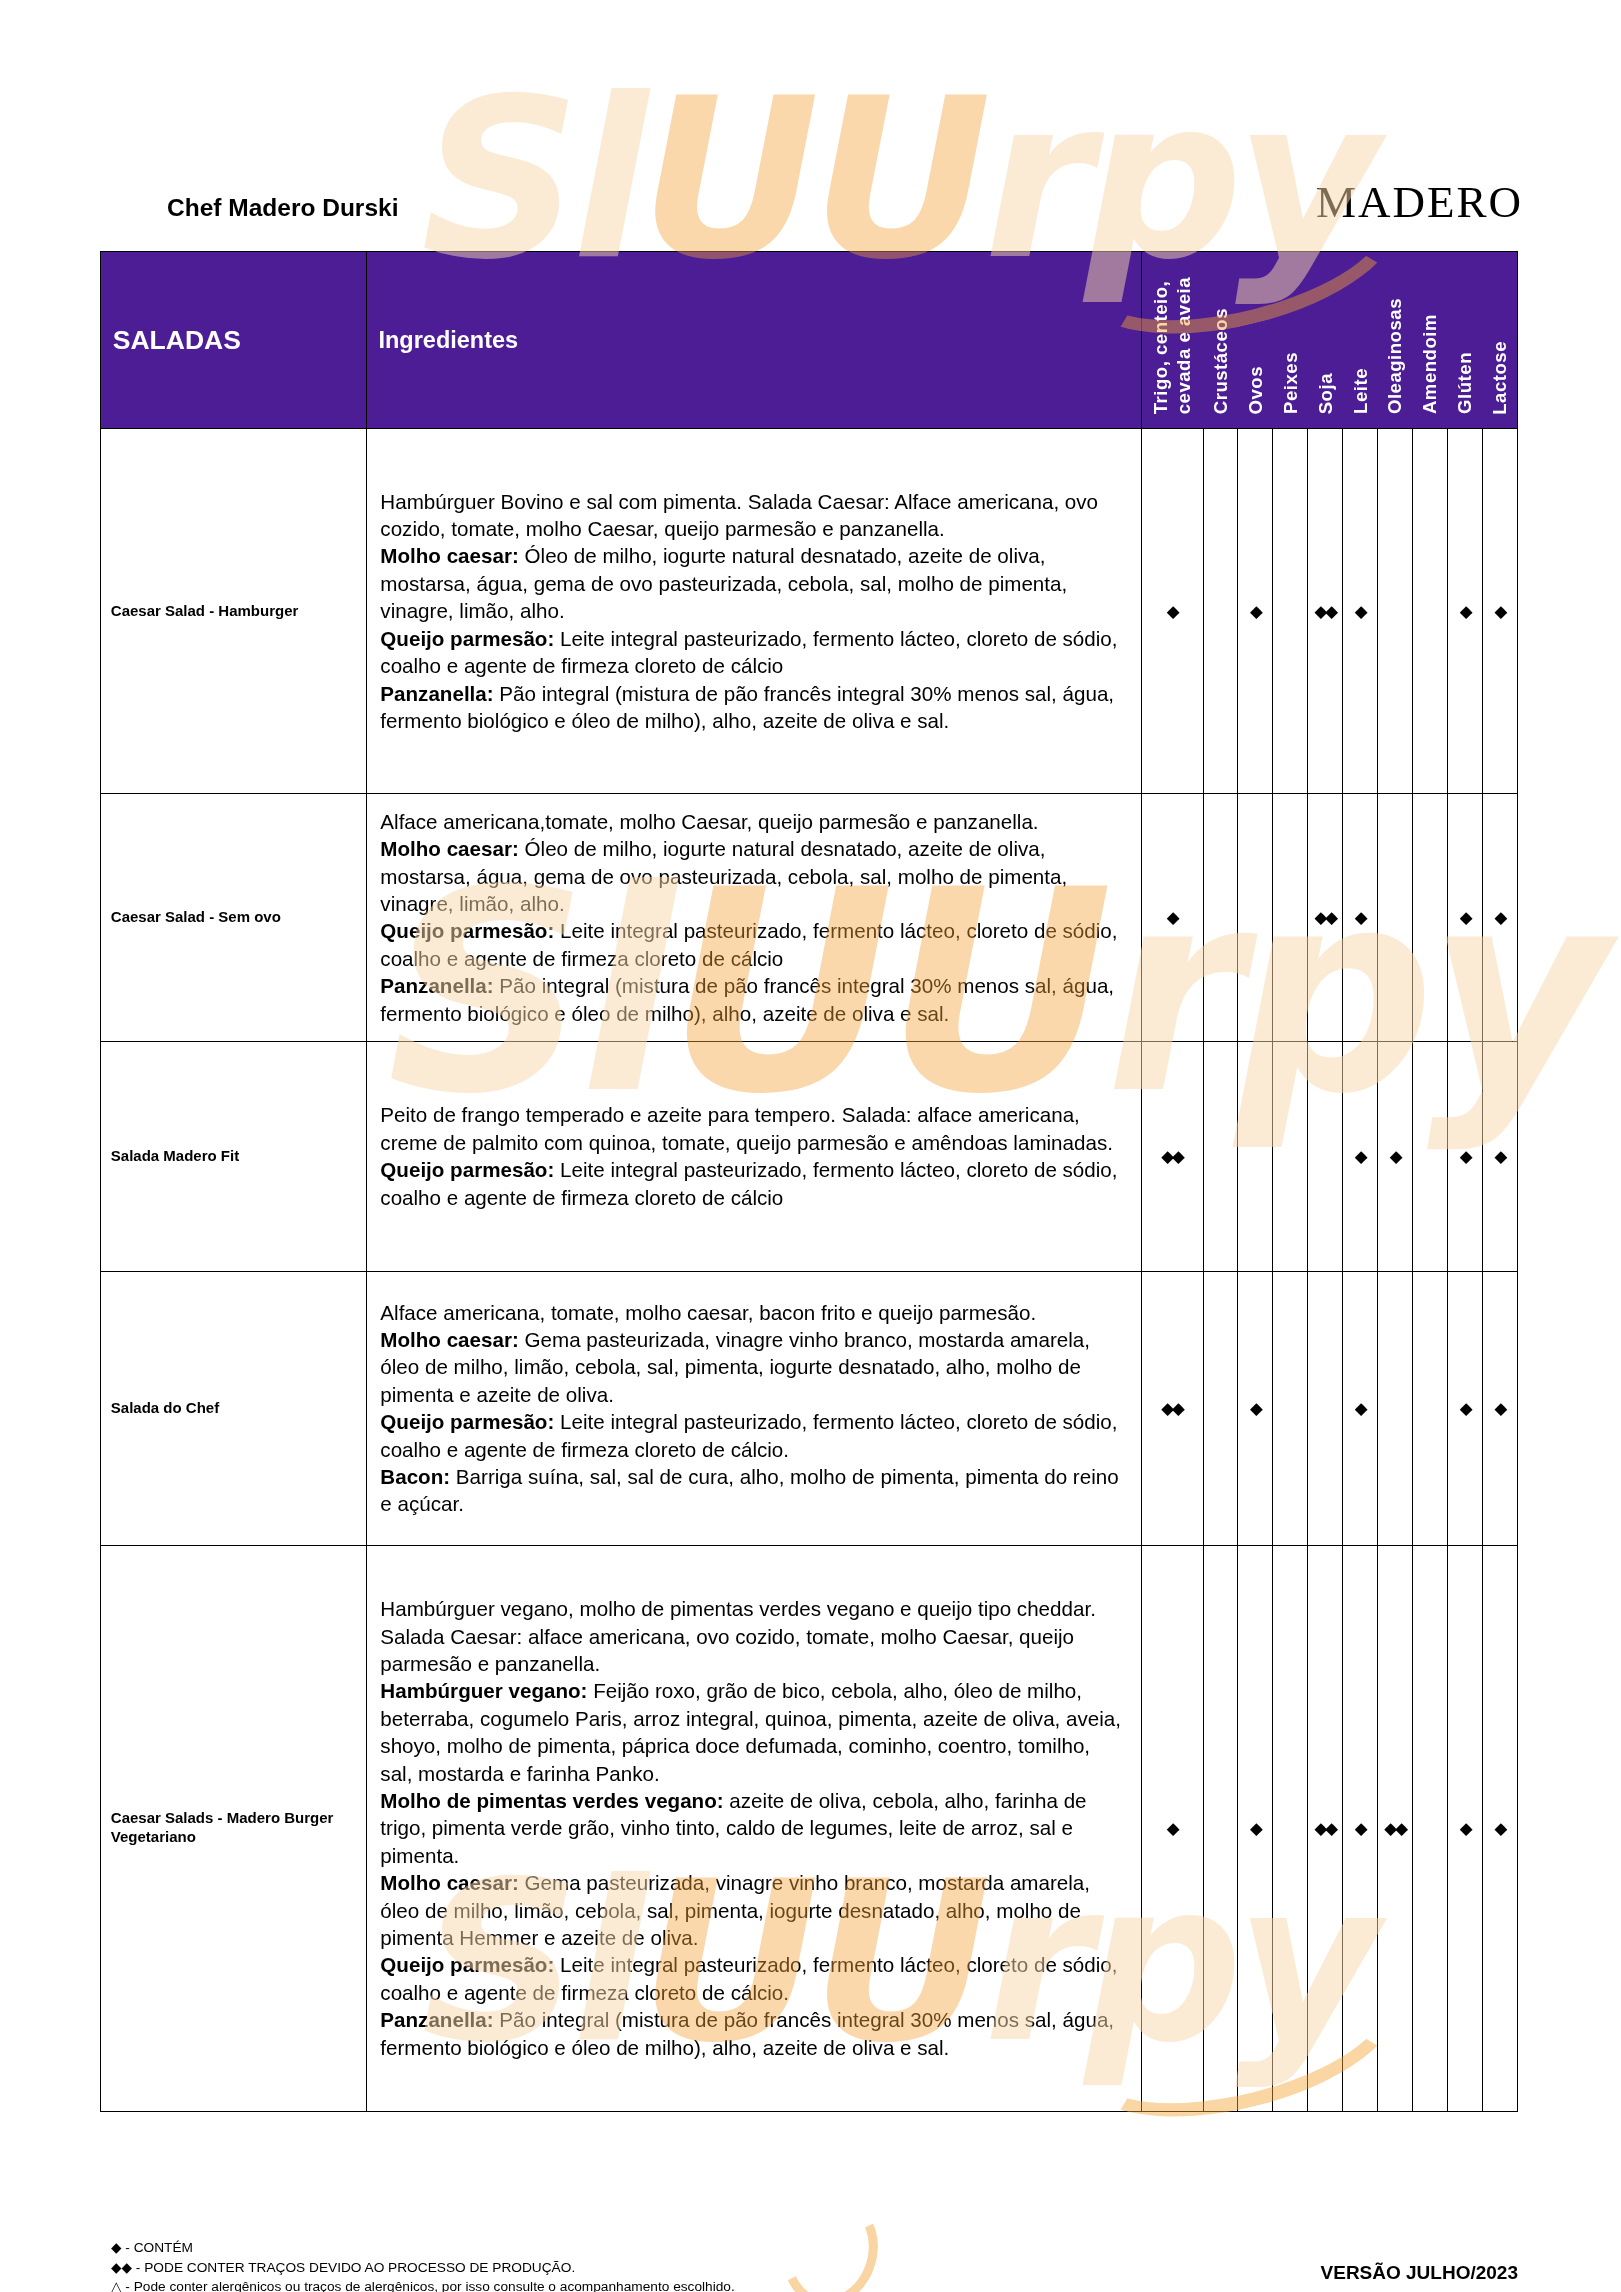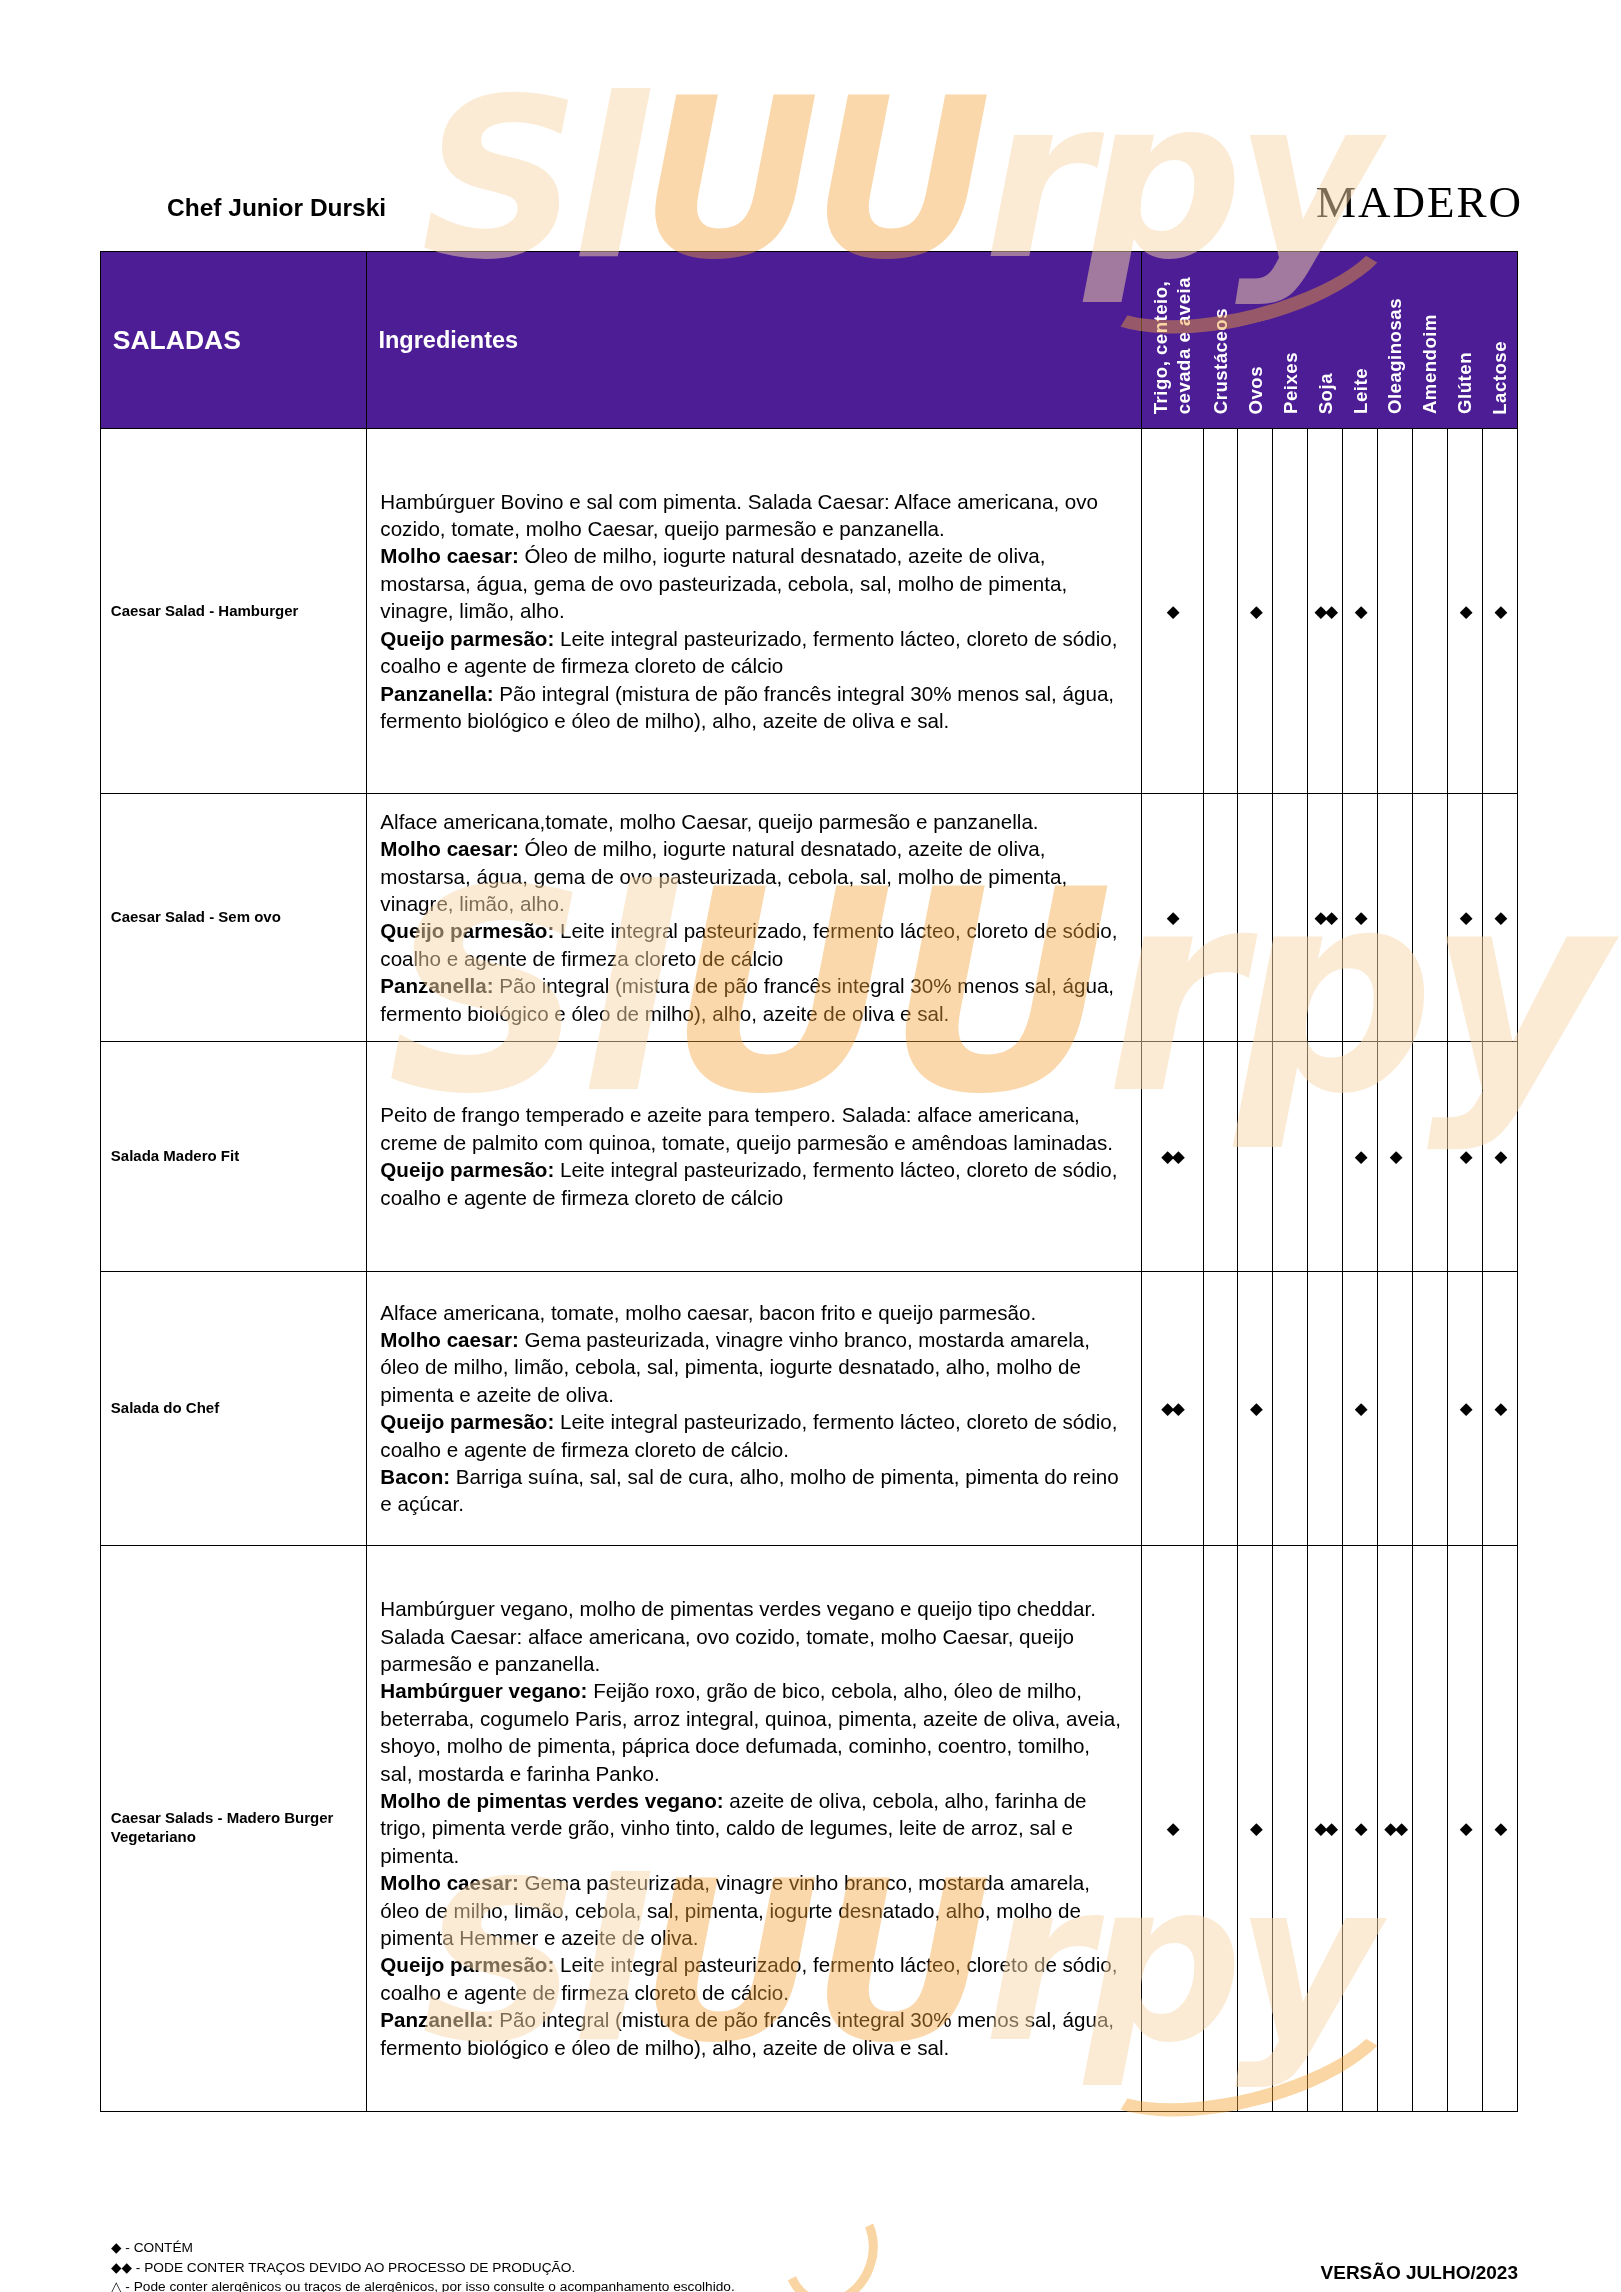--- a/index.html
+++ b/index.html
@@ -65,21 +65,21 @@
 </head>
 <body>
 
 <div class="page">
 
   <div class="watermark wm-top"><span class="wm-light">Sl</span><span class="wm-orange">UU</span><span class="wm-light">rpy</span><div class="wm-swoosh"></div></div>
   <div class="watermark wm-mid"><span class="wm-light">Sl</span><span class="wm-orange">UU</span><span class="wm-light">rpy</span></div>
   <div class="watermark wm-bottom"><span class="wm-light">Sl</span><span class="wm-orange">UU</span><span class="wm-light">rpy</span><div class="wm-swoosh"></div></div>
   <div class="wm-arc"></div>
 
-  <div class="chef">Chef Junior Durski</div>
+  <div class="chef">Chef Madero Durski</div>
   <div class="brand">MADERO</div>
 
   <div class="table">
     <div class="thead">
       <div class="cell h-name">SALADAS</div>
       <div class="cell h-ing">Ingredientes</div>
       <div class="h-als">
         <div class="h-al wide">
             <span class="vh">Trigo, centeio,
 cevada e aveia</span>

